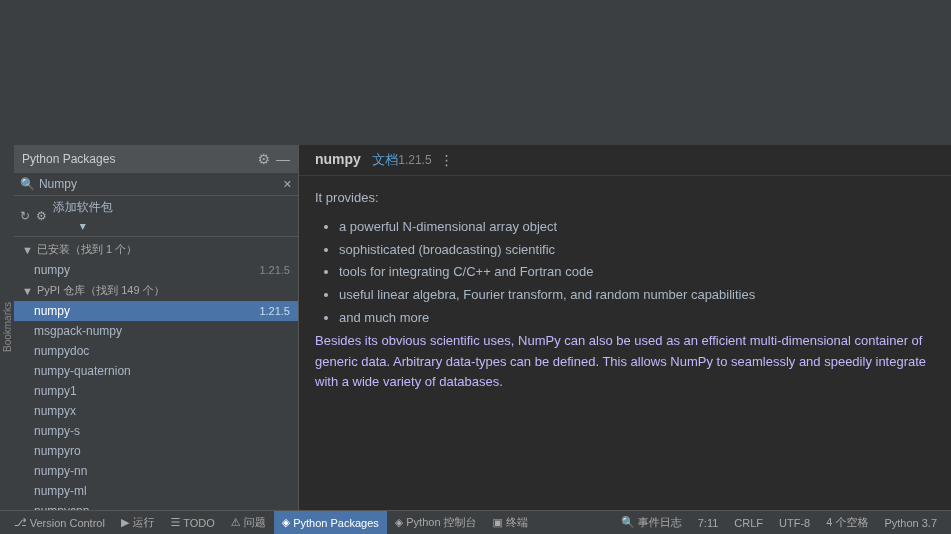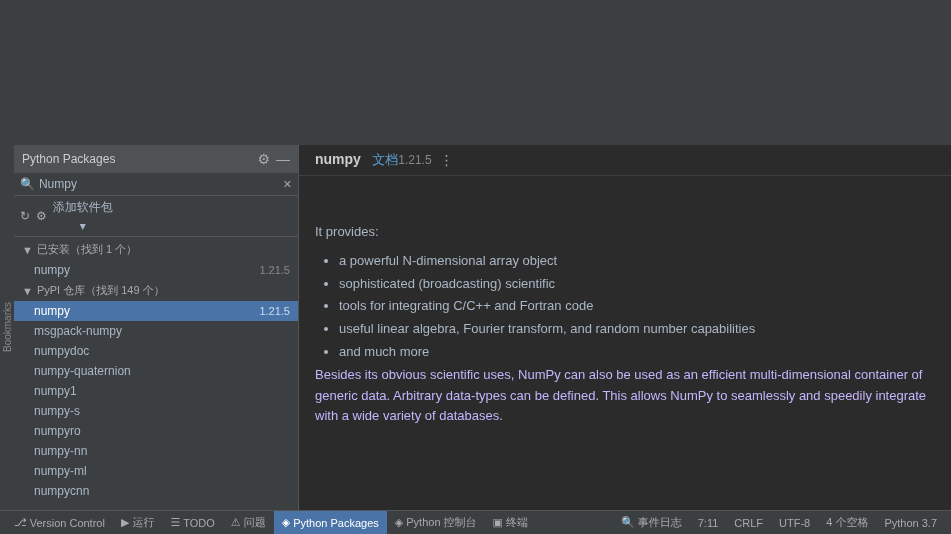--- a/index.html
+++ b/index.html
@@ -208,21 +208,20 @@
       color: #a9b7c6;
       font-size: 13px;
       line-height: 1.6;
     }
     .package-detail-body::-webkit-scrollbar { width: 6px; }
     .package-detail-body::-webkit-scrollbar-thumb { background: #555; }
 
     .provides-title {
       color: #a9b7c6;
       margin-bottom: 8px;
-      margin-top: 34px;
     }
     .feature-list {
       list-style: disc;
       padding-left: 24px;
       margin-bottom: 2px;
     }
     .feature-list li {
       margin-bottom: 2px;
       color: #a9b7c6;
     }
@@ -325,20 +324,23 @@
         <span class="package-name">msgpack-numpy</span>
       </div>
       <div class="package-item">
         <span class="package-name">numpydoc</span>
       </div>
       <div class="package-item">
         <span class="package-name">numpy-quaternion</span>
       </div>
       <div class="package-item">
         <span class="package-name">numpy1</span>
+      </div>
+      <div class="package-item">
+        <span class="package-name">numpyx</span>
       </div>
       <div class="package-item">
         <span class="package-name">numpy-s</span>
       </div>
       <div class="package-item">
         <span class="package-name">numpyro</span>
       </div>
       <div class="package-item">
         <span class="package-name">numpy-nn</span>
       </div>

